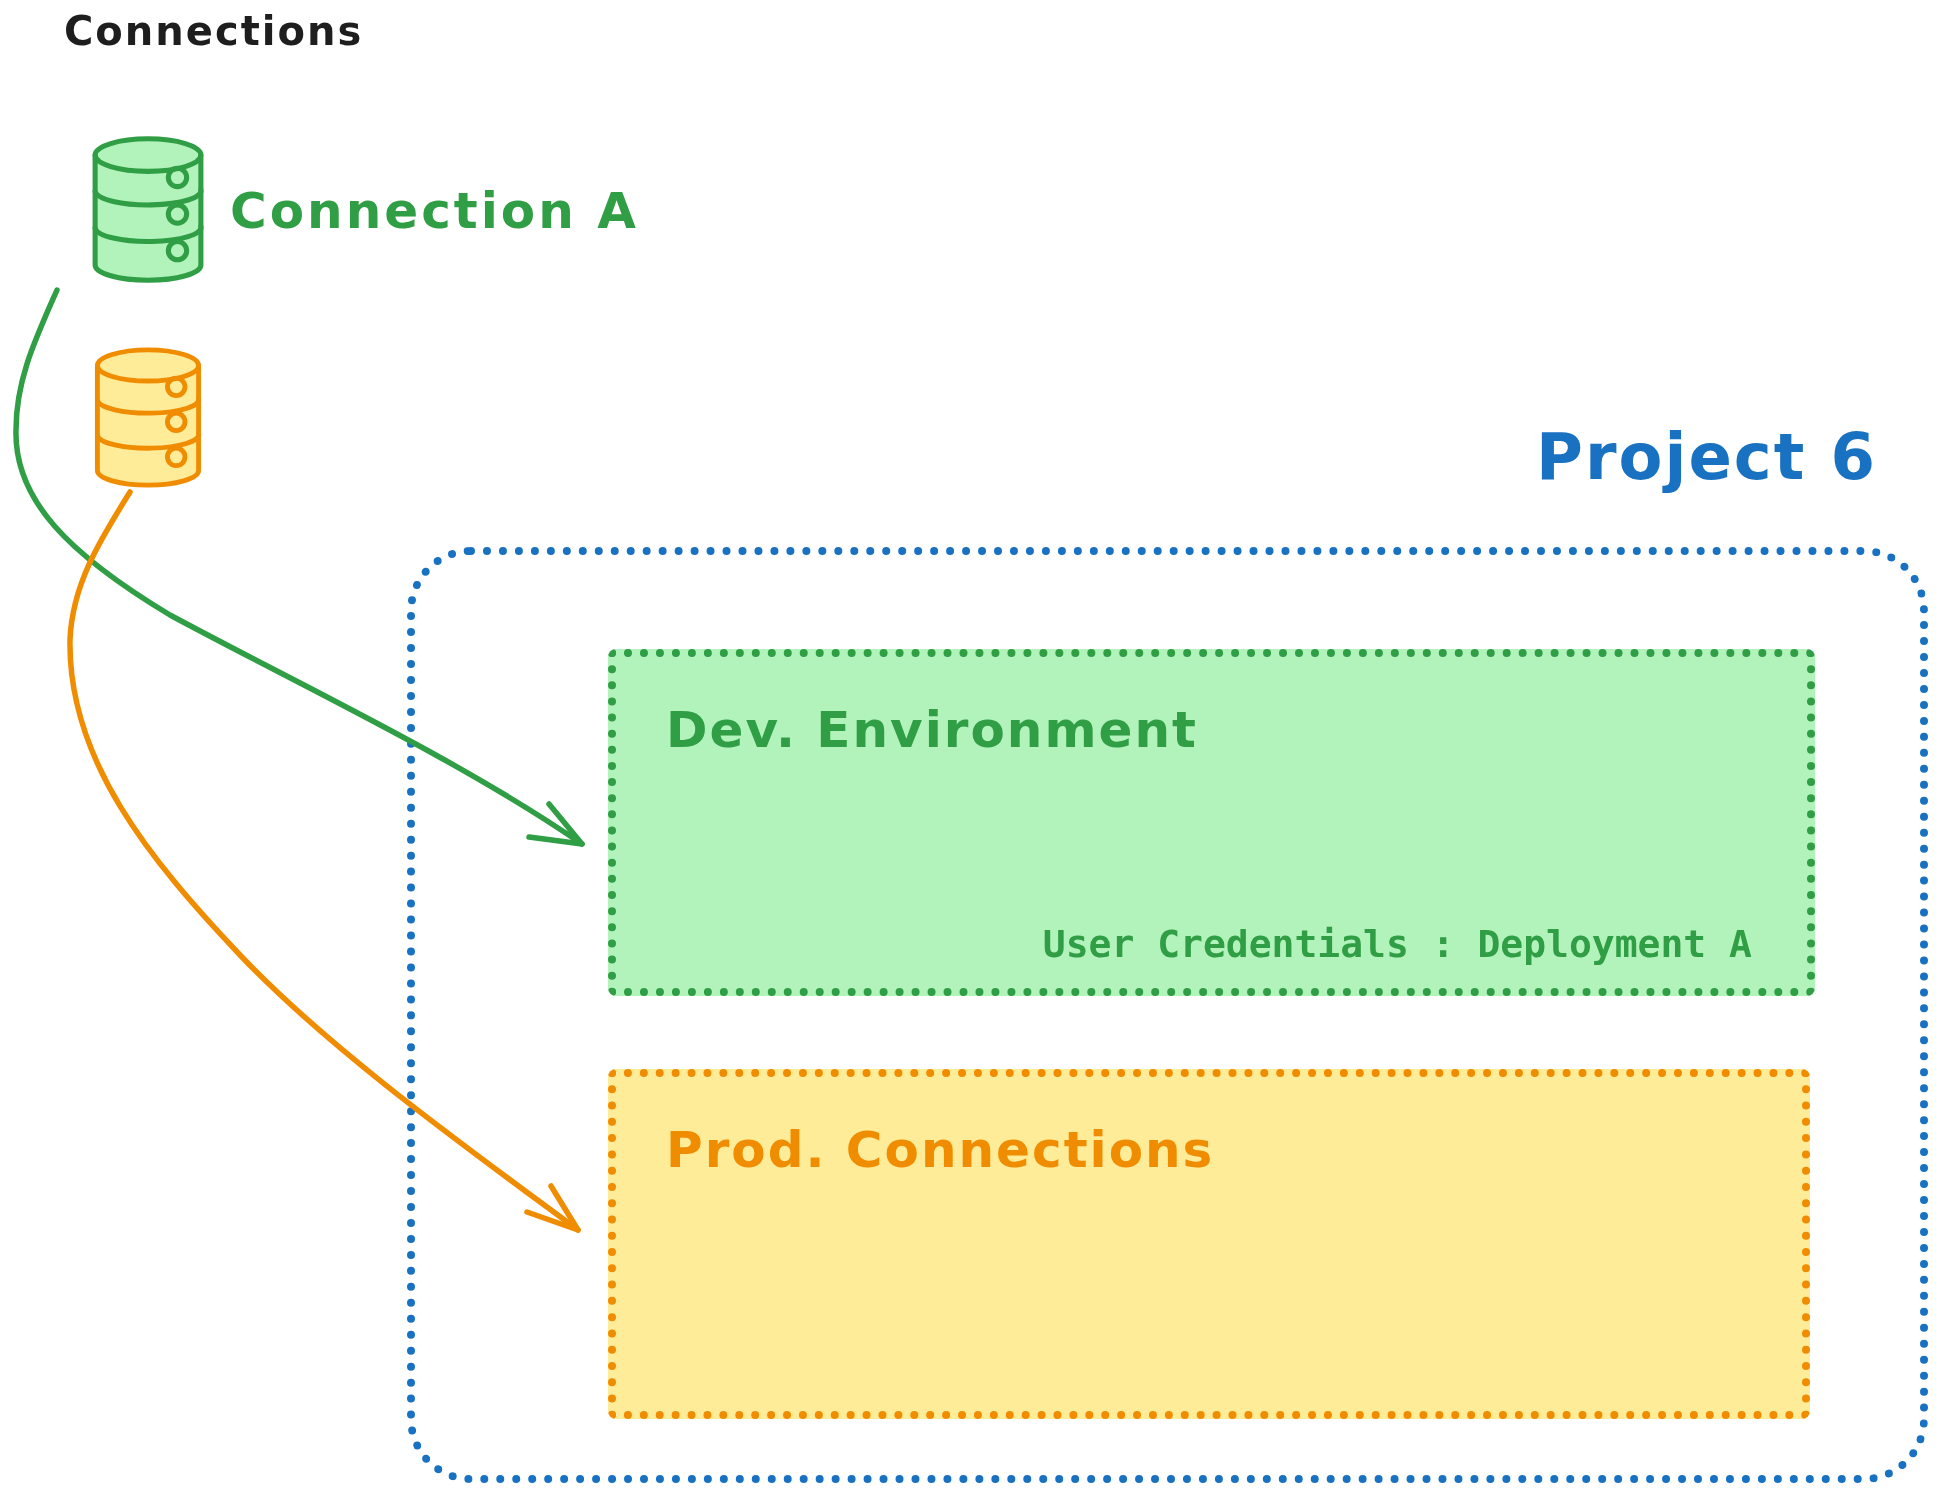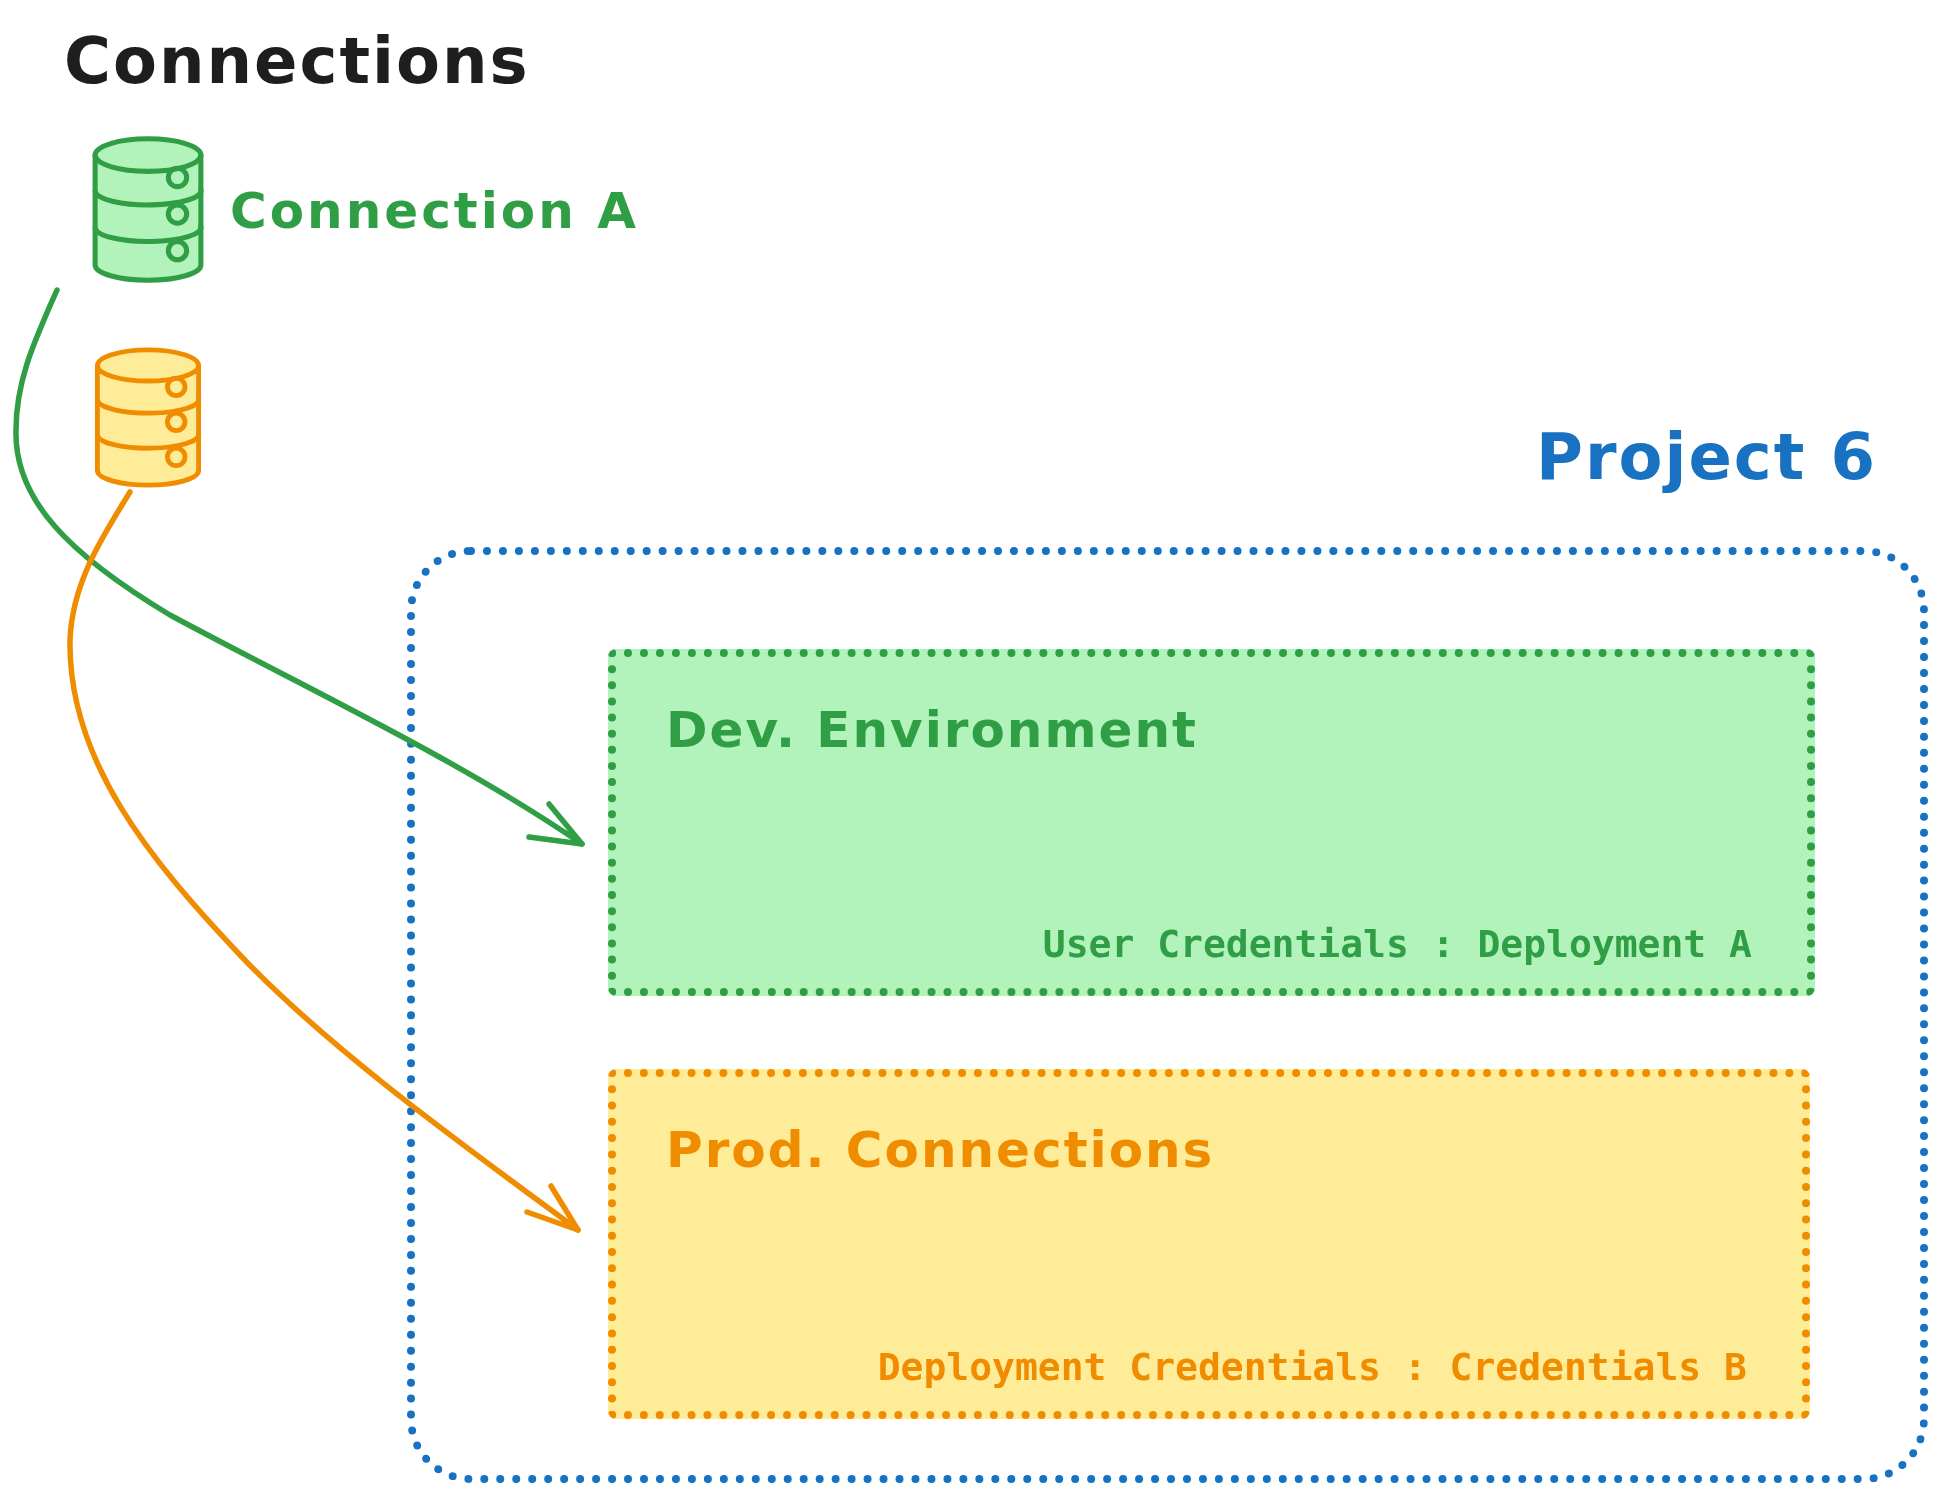--- a/index.html
+++ b/index.html
@@ -8,22 +8,22 @@
     width:1948px;height:1506px;
     background:#ffffff;
     overflow:hidden;
     font-family:"DejaVu Sans", sans-serif;
     color:var(--ink,#1e1e1e);
   }
   .hand{font-family:"DejaVu Sans", sans-serif;}
   .mono{font-family:"DejaVu Sans Mono","Liberation Mono",monospace;}
 
   .title{
-    position:absolute;left:64px;top:24px;
-    font-size:64px;font-weight:700;letter-spacing:2px;
+    position:absolute;left:64px;top:8px;
+    font-size:40px;font-weight:700;letter-spacing:2px;
     color:var(--ink);margin:0;
   }
 
   
   .db{position:absolute;}
   .db-a{left:88px;top:134px;width:120px;height:152px;}
   .db-b{left:88px;top:346px;width:120px;height:144px;}
 
   .conn-label{
     position:absolute;
@@ -124,21 +124,20 @@
 
   <div class="project-box"></div>
 
   <div class="env env-dev">
     <div class="env-name hand">Dev. Environment</div>
     <div class="env-cred mono">User Credentials : Deployment A</div>
   </div>
 
   <div class="env env-prod">
     <div class="env-name hand">Prod. Connections</div>
-    <div class="env-cred mono">Deployment Credentials : Credentials B</div>
   </div>
 
   <svg class="arrows" viewBox="0 0 1948 1506" aria-hidden="true">
     <path class="arrow green" d="M57 290 C 35 340, 16 380, 16 430 C 14 500, 70 555, 170 615 C 300 685, 460 760, 582 844"></path>
     <path class="arrow green" d="M549 804 L582 844 L529 837"></path>
     <path class="arrow orange" d="M130 492 C 100 540, 72 585, 70 640 C 68 760, 150 860, 240 955 C 330 1050, 470 1150, 578 1230"></path>
     <path class="arrow orange" d="M551 1186 L578 1230 L527 1212"></path>
   </svg>
 
 </div>

